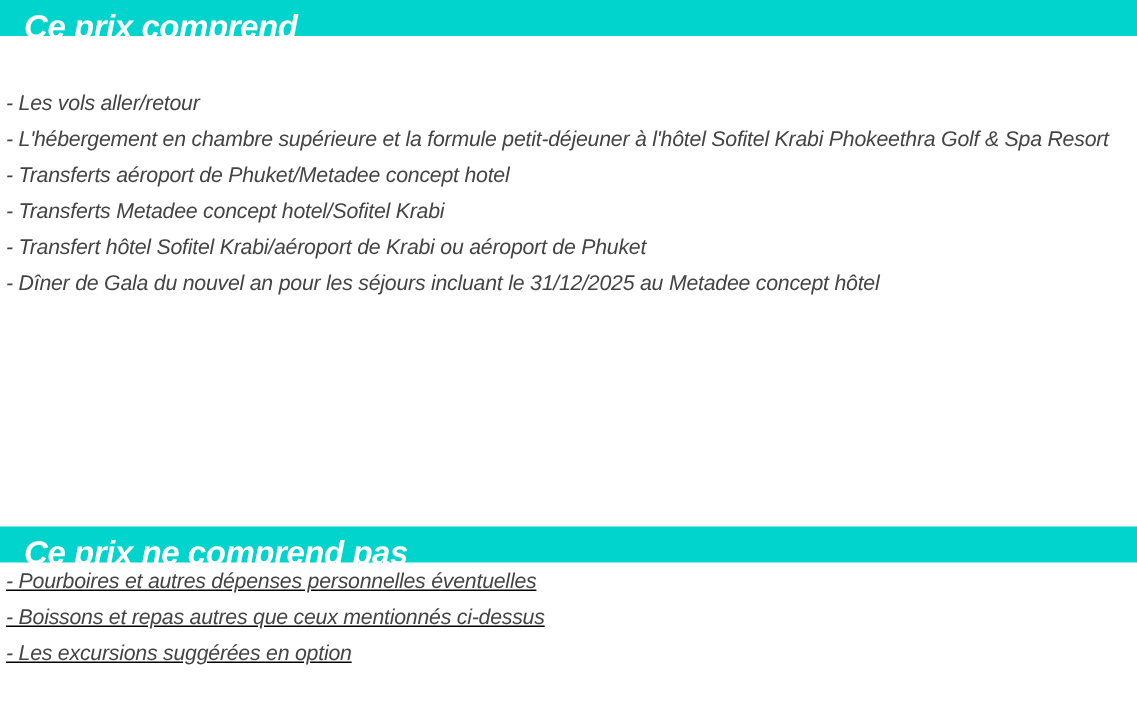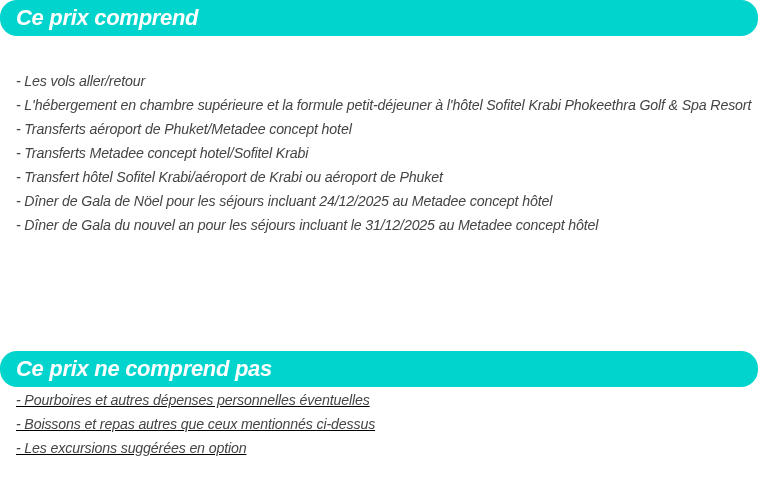--- a/index.html
+++ b/index.html
@@ -11,42 +11,41 @@
       width: 758px;
       height: 484px;
       position: relative;
       overflow: hidden;
       font-family: "Liberation Sans", "DejaVu Sans", sans-serif;
     }
     .section-header {
       position: absolute;
       left: 0;
       width: 758px;
-      height: 36px;
+      height: 24px;
       background: #00D4CC;
       box-sizing: border-box;
       padding-left: 16px;
-      border-radius: 17px;
     }
     .section-header h2 {
       margin: 0;
       color: #ffffff;
       font-style: italic;
       font-weight: bold;
       font-size: 22px;
       line-height: 36px;
       letter-spacing: -0.3px;
     }
     #header-included { top: 0; }
     #header-excluded { top: 319px; }
 
     .item-list {
       position: absolute;
       left: 0;
-      margin: 16px;
+      margin: 4px;
       padding: 0;
       list-style: none;
     }
     .item-list li {
       font-style: italic;
       font-size: 14.2px;
       color: #444444;
       height: 24px;
       line-height: 24px;
       white-space: nowrap;
@@ -61,21 +60,20 @@
 <div class="section-header" id="header-included" style="background: rgb(0, 212, 204);">
   <h2>Ce prix comprend</h2>
 </div>
 
 <ul class="item-list" id="list-included">
   <li>- Les vols aller/retour</li>
   <li>- L'hébergement en chambre supérieure et la formule petit-déjeuner à l'hôtel Sofitel Krabi Phokeethra Golf &amp; Spa Resort</li>
   <li>- Transferts aéroport de Phuket/Metadee concept hotel</li>
   <li>- Transferts Metadee concept hotel/Sofitel Krabi</li>
   <li>- Transfert hôtel Sofitel Krabi/aéroport de Krabi ou aéroport de Phuket</li>
-  <li>- Dîner de Gala de Nöel pour les séjours incluant 24/12/2025 au Metadee concept hôtel</li>
   <li>- Dîner de Gala du nouvel an pour les séjours incluant le 31/12/2025 au Metadee concept hôtel</li>
 </ul>
 
 <div class="section-header" id="header-excluded" style="background: rgb(0, 212, 204); margin-top: 32px;">
   <h2>Ce prix ne comprend pas</h2>
 </div>
 
 <ul class="item-list" id="list-excluded">
   <li>- Pourboires et autres dépenses personnelles éventuelles</li>
   <li>- Boissons et repas autres que ceux mentionnés ci-dessus</li>

